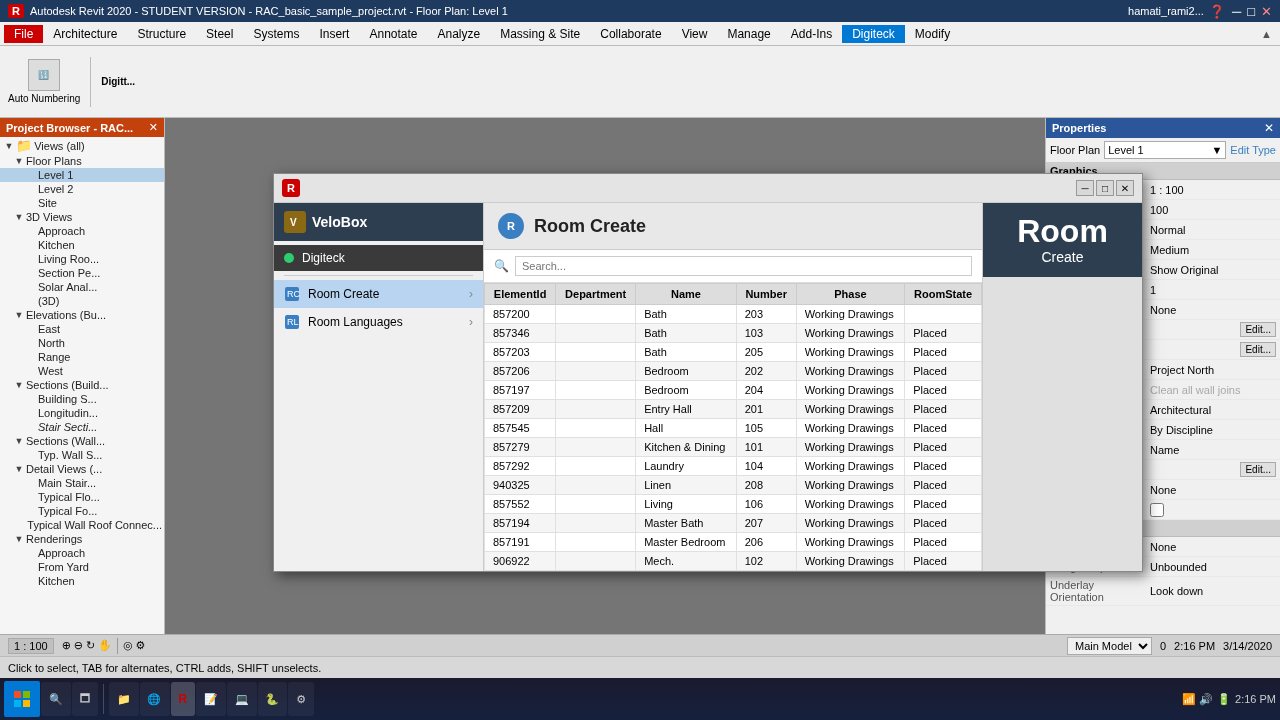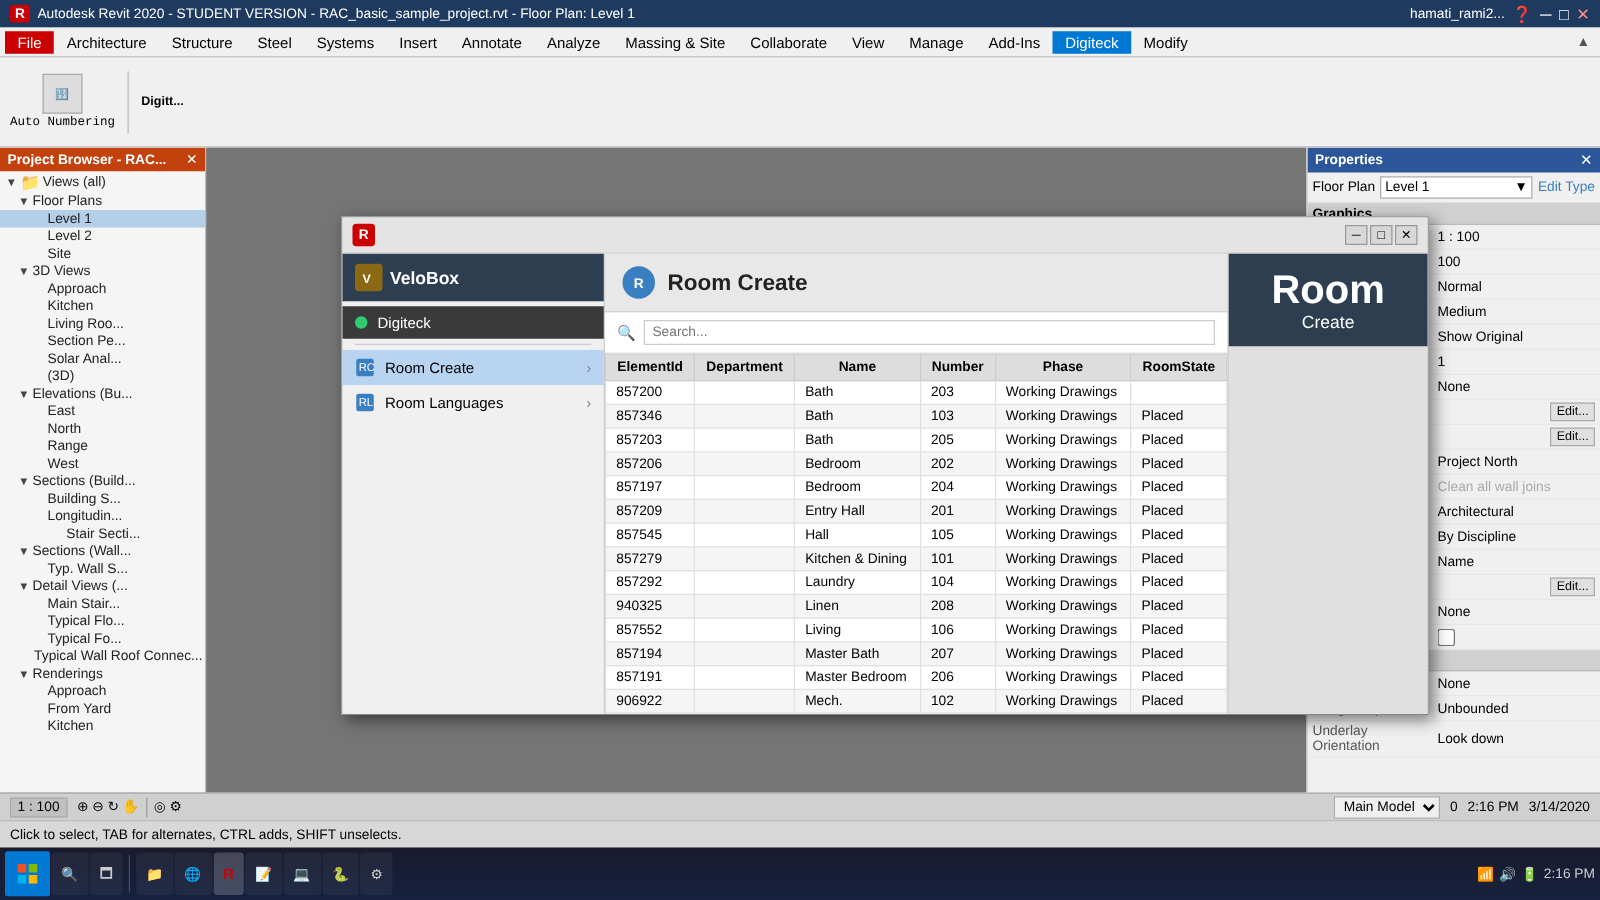--- a/index.html
+++ b/index.html
@@ -120,21 +120,21 @@
     <div class="menu-item active-tab">Digiteck</div>
     <div class="menu-item">Modify</div>
     <div style="margin-left:auto;display:flex;align-items:center;gap:4px;padding-right:4px;">
       <span style="font-size:11px;cursor:pointer;color:#555;">▲</span>
     </div>
   </div>
 
   <div style="height:72px;background:#f0f0f0;border-bottom:1px solid #bbb;padding:4px 8px;display:flex;align-items:center;gap:10px;">
     <div style="display:flex;flex-direction:column;align-items:center;gap:2px;">
       <div style="width:32px;height:32px;background:#ddd;border:1px solid #aaa;display:flex;align-items:center;justify-content:center;font-size:9px;cursor:pointer;">🔢</div>
-      <span style="font-size:10px;font-family:Liberation Mono, monospace;">Auto Numbering</span>
+      <span style="font-size:10px;">Auto Numbering</span>
     </div>
     <div style="width:1px;height:50px;background:#bbb;"></div>
     <div style="display:flex;flex-direction:column;align-items:center;gap:2px;">
       <div style="font-size:10px;font-weight:bold;">Digitt...</div>
     </div>
   </div>
 
   <div class="content-row" style="height: calc(720px - 22px - 24px - 72px - 22px - 22px - 42px);">
 
     <div class="project-panel">
@@ -222,21 +222,21 @@
           <span class="tree-text2">Sections (Build...</span>
         </div>
         <div class="tree-row2" style="padding-left:24px;">
           <span class="tree-expand"> </span>
           <span class="tree-text2">Building S...</span>
         </div>
         <div class="tree-row2" style="padding-left:24px;">
           <span class="tree-expand"> </span>
           <span class="tree-text2">Longitudin...</span>
         </div>
-        <div class="tree-row2" style="padding-left:39px;">
+        <div class="tree-row2" style="padding-left:24px;font-style:italic;">
           <span class="tree-expand"> </span>
           <span class="tree-text2">Stair Secti...</span>
         </div>
 
         <div class="tree-row2" style="padding-left:12px;">
           <span class="tree-expand">▼</span>
           <span class="tree-text2">Sections (Wall...</span>
         </div>
         <div class="tree-row2" style="padding-left:24px;">
           <span class="tree-expand"> </span>

